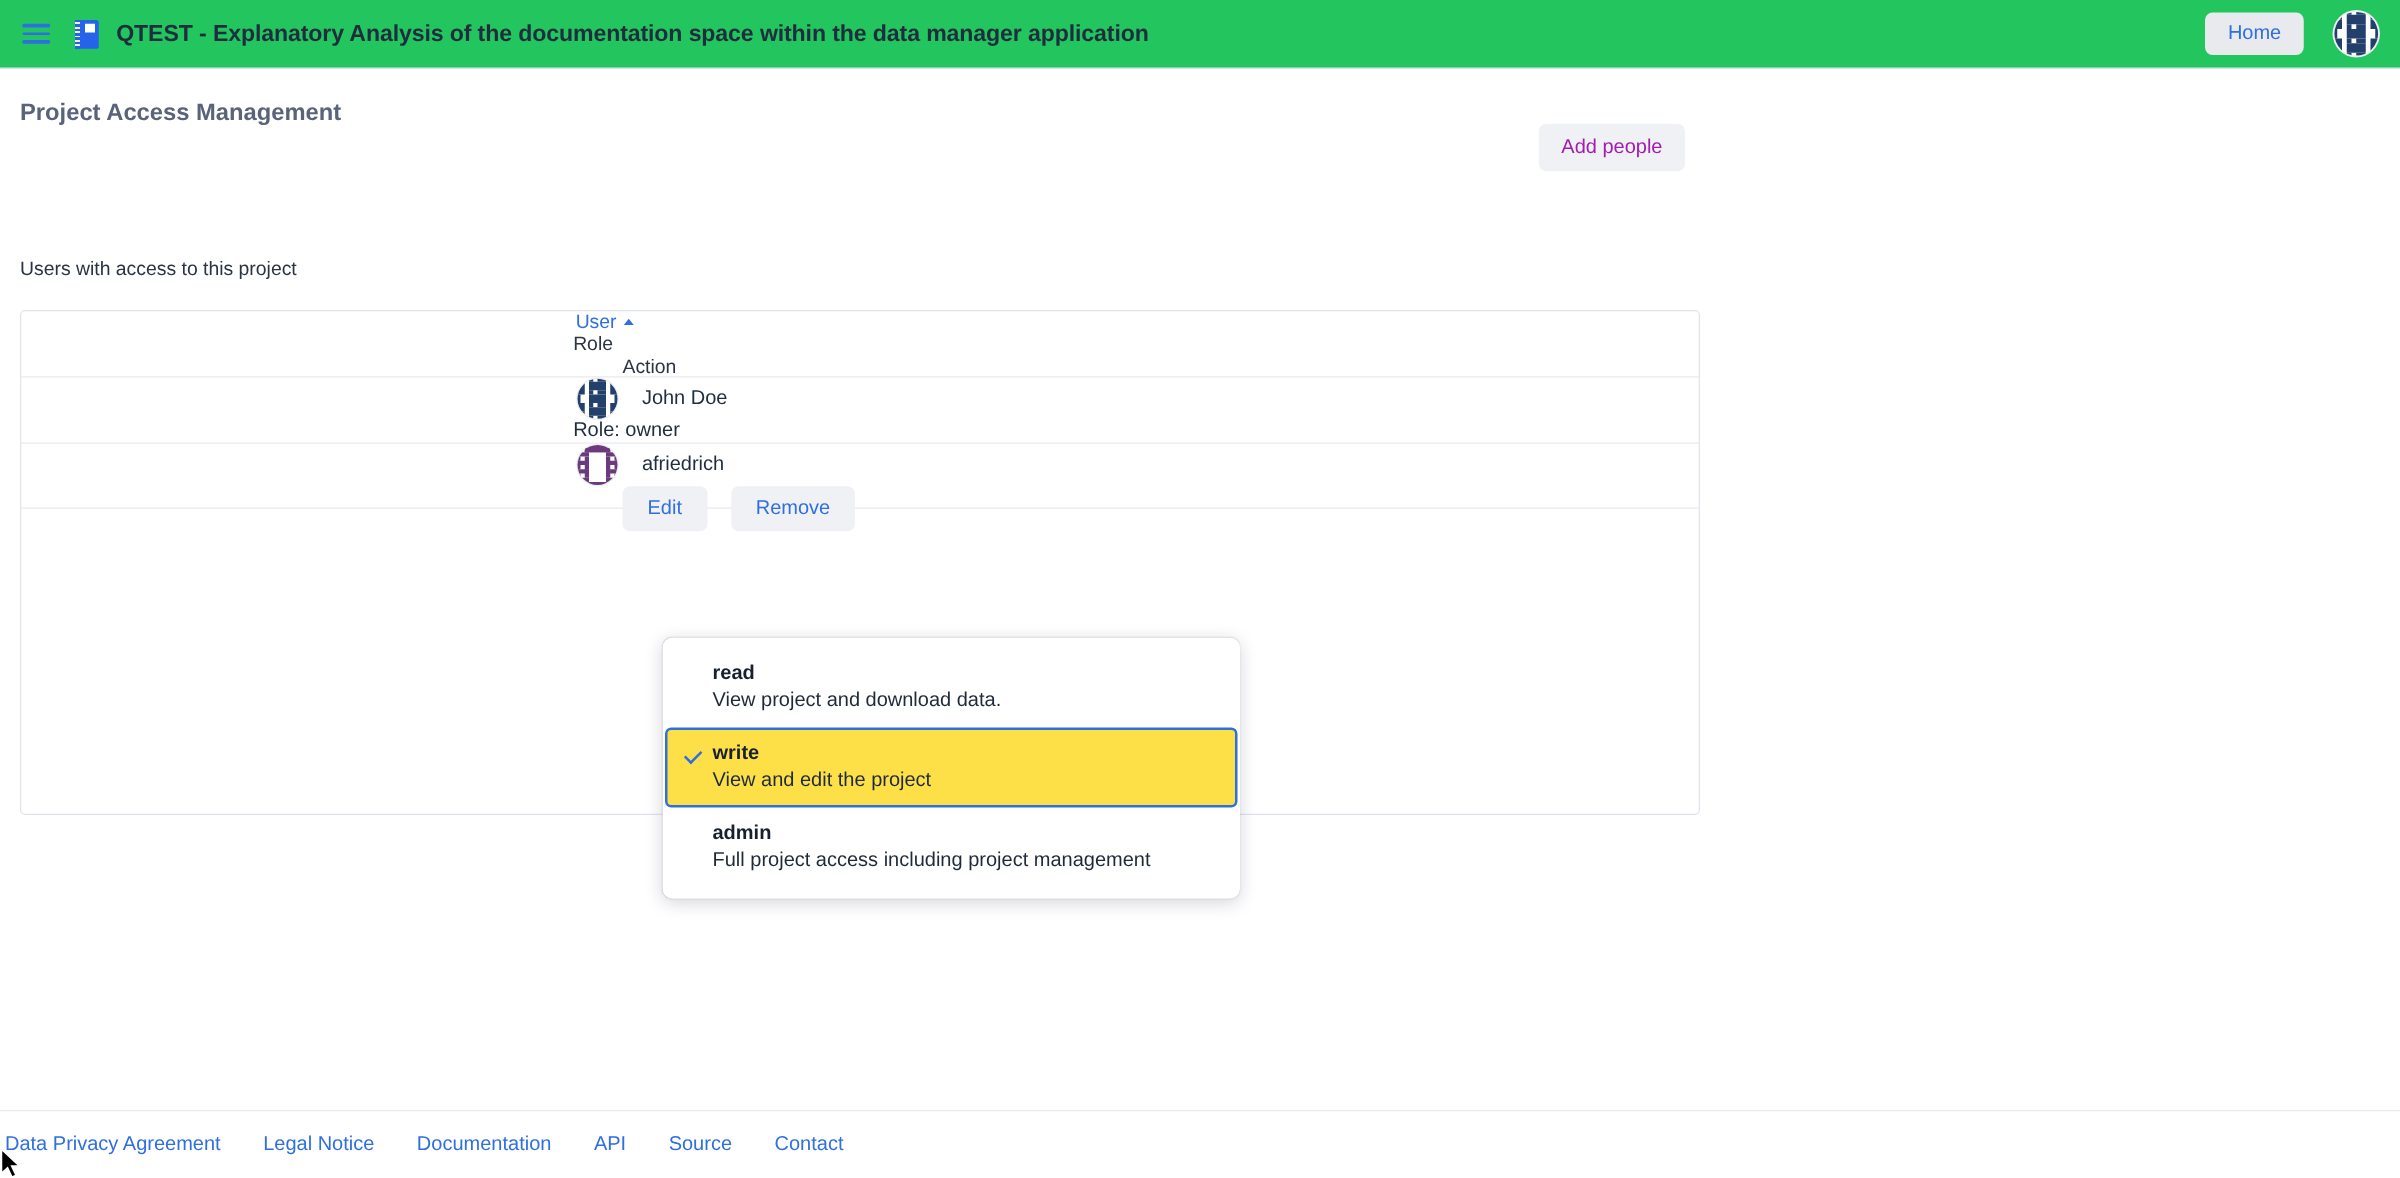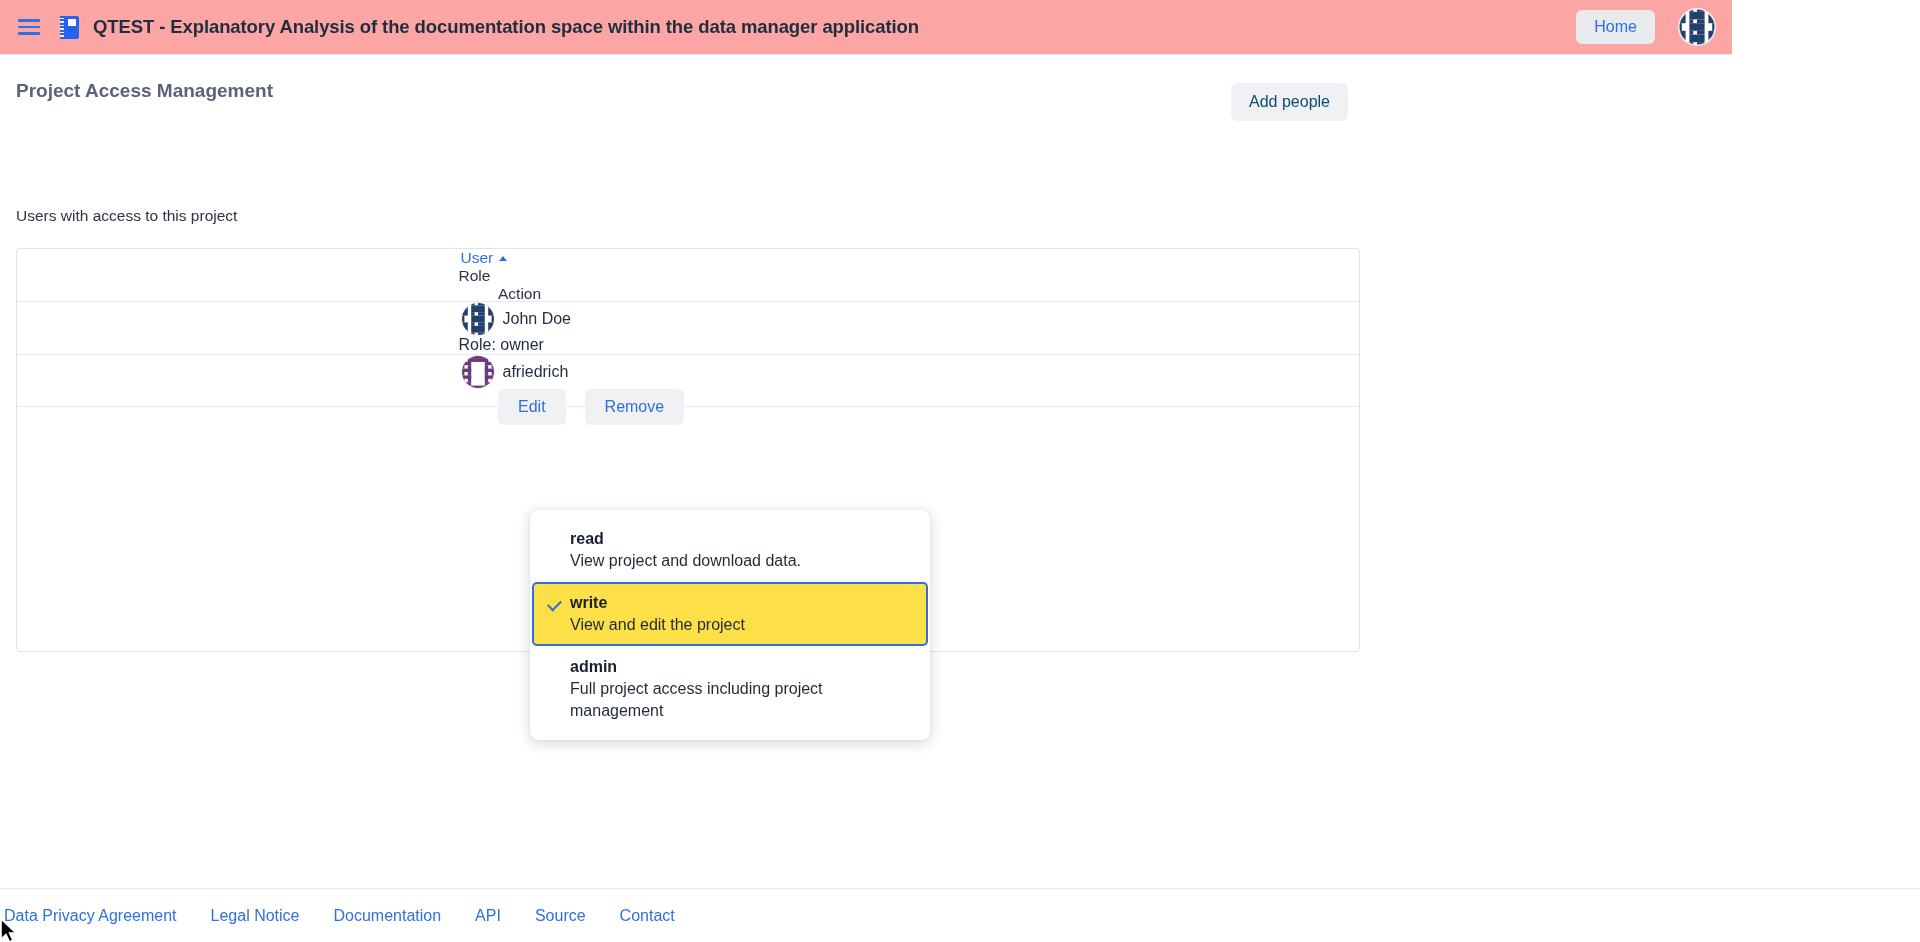--- a/index.html
+++ b/index.html
@@ -9,22 +9,22 @@
     overflow: hidden;
     background: #ffffff;
     font-family: "Liberation Sans", sans-serif;
     -webkit-font-smoothing: antialiased;
   }
 
   
   #navbar {
     position: absolute;
     top: 0; left: 0;
-    width: 1732px; height: 55px;
-    background: #fca5a5;
+    width: 1920px; height: 55px;
+    background: #22c55e;
     border-bottom: 1px solid #e6e8ee;
     display: flex;
     align-items: center;
   }
   #hamburger {
     margin-left: 18px;
     width: 24px; height: 24px;
     display: flex; flex-direction: column;
     justify-content: center; gap: 4px;
     cursor: pointer;
@@ -113,23 +113,23 @@
   #page-title {
     position: absolute;
     left: 0; top: 25px;
     font-size: 19px;
     font-weight: bold;
     color: #5a6379;
     margin: 0;
   }
   #add-people-button {
     position: absolute;
-    right: 556px; top: 28px;
+    right: 556px; top: 44px;
     background: #f0f1f5;
-    color: #0c4a6e;
+    color: #a21caf;
     border: none;
     border-radius: 6px;
     font-size: 16px;
     padding: 10px 18px;
     cursor: pointer;
     font-family: "Liberation Sans", sans-serif;
   }
   #subtitle {
     position: absolute;
     left: 16px; top: 152px;
@@ -178,21 +178,21 @@
   #th-action { width: 380px; }
 
   #row-owner { height: 53px; }
   #row-member { height: 52px; }
 
   .user-cell {
     width: 487px;
     display: flex;
     align-items: center;
     padding-left: 16px;
-    gap: 8px;
+    gap: 19px;
   }
   .user-name {
     font-size: 16px;
     color: #1f2d3d;
   }
   .role-cell {
     width: 459px;
     font-size: 16px;
     color: #1f2d3d;
   }
@@ -209,21 +209,21 @@
     font-size: 16px;
     padding: 9px 20px;
     cursor: pointer;
     font-family: "Liberation Sans", sans-serif;
   }
 
   
   #role-dropdown {
     position: absolute;
     left: 513px; top: 261px;
-    width: 400px;
+    width: 462px;
     background: #ffffff;
     border-radius: 8px;
     box-shadow: 0 3px 14px rgba(20,30,60,0.18),
                 0 0 1px rgba(20,30,60,0.22);
     padding: 8px 0;
     z-index: 50;
   }
   .dd-item {
     position: relative;
     padding: 8px 14px 9px 36px;

